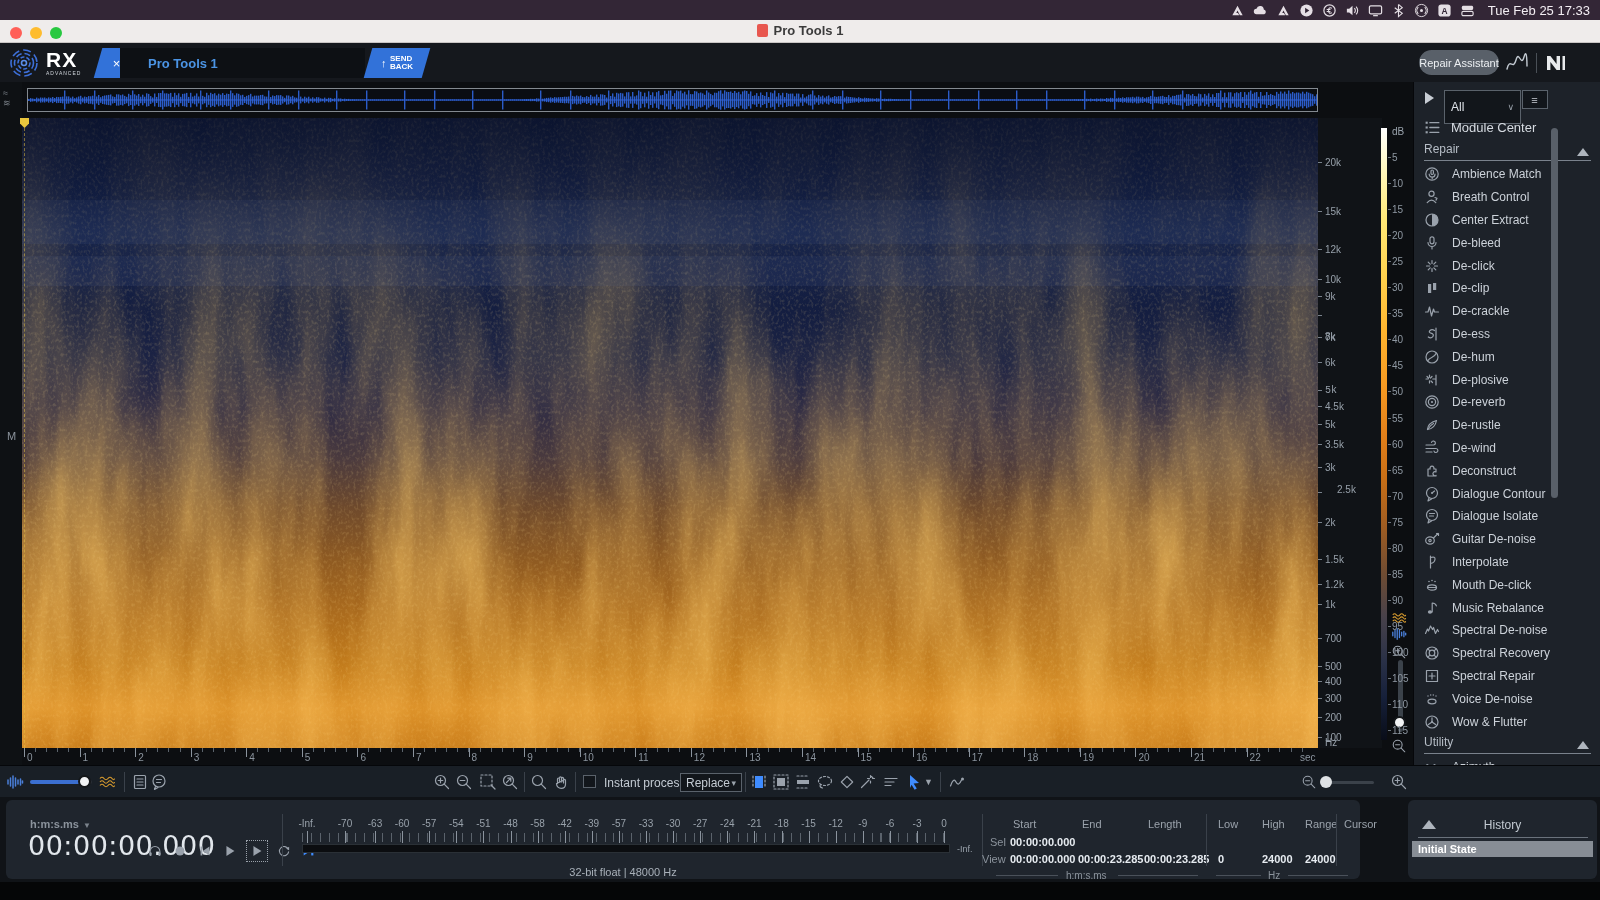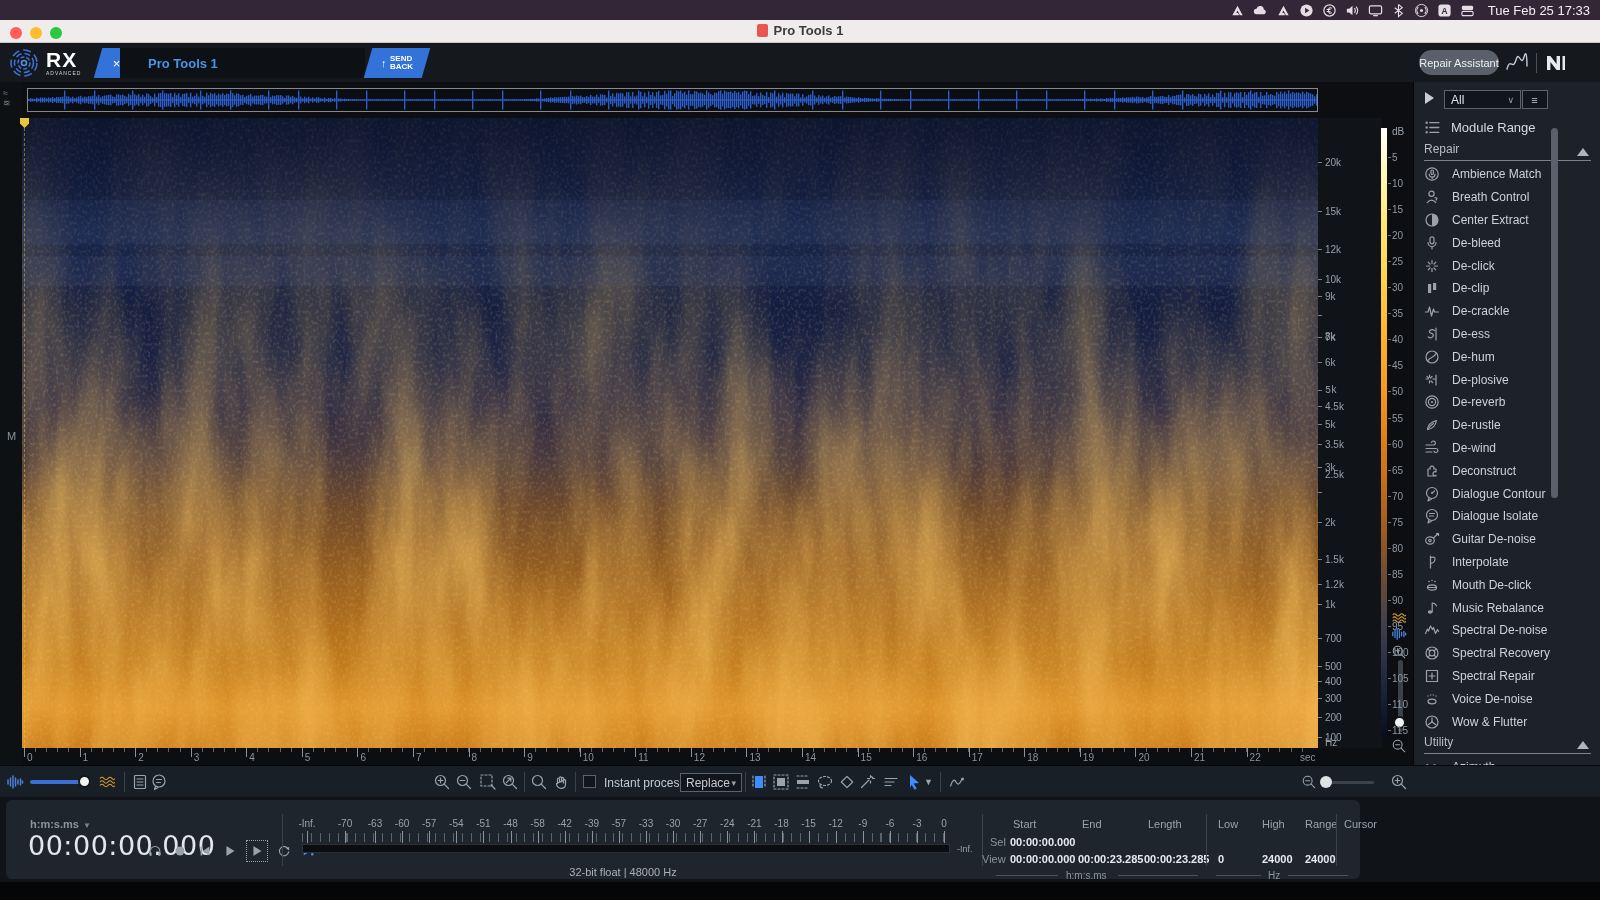--- a/index.html
+++ b/index.html
@@ -74,21 +74,21 @@
   
   #vzoom { position:absolute; left:1390px; top:528px; width:22px; height:150px; }
   .vz-icon { position:absolute; left:1px; width:16px; height:16px; }
   #vz-slider { position:absolute; left:8px; top:50px; width:5px; height:72px; background:#3b424a; border-radius:3px; }
   #vz-knob { position:absolute; left:3px; top:106px; width:13px; height:13px; background:#f2f3f4; border-radius:50%; border:2px solid #14171a; }
 
   
   #rightpanel { position:absolute; left:1413px; top:82px; width:187px; height:818px; background:#1d2229; border-left:1px solid #06070a; }
   #panel-top { position:absolute; left:0; top:8px; width:187px; height:20px; }
   #preset-play { position:absolute; left:11px; top:2px; width:0; height:0; border-left:9px solid #c8cdd4; border-top:6px solid transparent; border-bottom:6px solid transparent; }
-  #preset-select { position:absolute; left:30px; top:0; width:77px; height:19px; border:1px solid #5a626b; background:#12161b; color:#dde2e8; font-size:12px; display:flex; align-items:center; padding:8px 6px; justify-content:space-between; }
+  #preset-select { position:absolute; left:30px; top:0; width:77px; height:19px; border:1px solid #5a626b; background:#12161b; color:#dde2e8; font-size:12px; display:flex; align-items:center; padding:16px 6px; justify-content:space-between; }
   #preset-menu { position:absolute; left:108px; top:0; width:26px; height:19px; border:1px solid #5a626b; background:#12161b; color:#c8cdd4; font-size:11px; display:flex; align-items:center; justify-content:center; letter-spacing:1px; }
   #module-chain { position:absolute; left:0; top:32px; width:187px; height:26px; display:flex; align-items:center; padding-left:10px; gap:10px; color:#d6dbe1; font-size:13px; }
   #module-list { position:absolute; left:0; top:58px; width:187px; }
   .section-hdr { position:relative; height:21px; margin:0 10px 2px 10px; border-bottom:1px solid #7a828c; color:#b6bdc6; font-size:12px; }
   .section-hdr .s-label { position:absolute; left:0; bottom:4px; }
   .section-hdr .s-arrow { position:absolute; right:2px; bottom:4px; width:0; height:0; border-left:6px solid transparent; border-right:6px solid transparent; border-bottom:8px solid #aeb5bd; }
   .mod-row { height:22.8px; display:flex; align-items:center; padding-left:10px; gap:12px; color:#ccd2d9; font-size:12px; }
   .mod-row svg { width:16px; height:16px; flex:0 0 16px; }
   #panel-scrollbar { position:absolute; left:137px; top:46px; width:7px; height:370px; background:#596069; border-radius:4px; }
 
@@ -1314,21 +1314,21 @@
         <div class="freq-label" style="top: 267.239px; font-family: Liberation Mono, monospace;">5k</div>
         <div class="freq-tick" style="top: 288.47px;"></div>
         <div class="freq-label" style="top: 283.47px;">4.5k</div>
         <div class="freq-tick" style="top: 306.343px;"></div>
         <div class="freq-label" style="top: 301.343px;">5k</div>
         <div class="freq-tick" style="top: 326.228px;"></div>
         <div class="freq-label" style="top: 321.228px;">3.5k</div>
         <div class="freq-tick" style="top: 348.637px;"></div>
         <div class="freq-label" style="top: 343.637px;">3k</div>
         <div class="freq-tick" style="top: 374.305px;"></div>
-        <div class="freq-label" style="top: 351px;">2.5k</div>
+        <div class="freq-label" style="top: 366px; margin-left: 12px;">2.5k</div>
         <div class="freq-tick" style="top: 404.342px;"></div>
         <div class="freq-label" style="top: 399.342px;">2k</div>
         <div class="freq-tick" style="top: 440.548px;"></div>
         <div class="freq-label" style="top: 435.548px;">1.5k</div>
         <div class="freq-tick" style="top: 466.467px;"></div>
         <div class="freq-label" style="top: 461.467px;">1.2k</div>
         <div class="freq-tick" style="top: 486.131px;"></div>
         <div class="freq-label" style="top: 481.131px;">1k</div>
         <div class="freq-tick" style="top: 520.456px;"></div>
         <div class="freq-label" style="top: 515.456px;">700</div>
@@ -1418,21 +1418,21 @@
         <span style="font-size:9px;color:#9aa2ab">∨</span>
       </div>
       <div id="preset-menu">
           <span>≡</span>
         </div>
     </div>
     <div id="module-chain">
       <svg width="17" height="17">
           <use href="#sym-chainlist"></use>
         </svg>
-      <span>Module Range</span>
+      <span>Module Center</span>
     </div>
     <div id="module-list">
         <div class="section-hdr">
           <span class="s-label">Repair</span>
           <span class="s-arrow"></span>
         </div>
         <div class="mod-row">
           <svg>
             <use href="#sym-micround"></use>
           </svg>
@@ -1811,16 +1811,24 @@
       <span class="ti-val" style="left:1256px;top:53px">24000</span>
       <span class="ti-val" style="left:1299px;top:53px">24000</span>
       <div class="unit-line" style="left:1210px;width:45px"></div>
       <span class="ti-unit" style="left:1262px">Hz</span>
       <div class="unit-line" style="left:1282px;width:60px"></div>
 
       <div class="tpanel-sep" style="left:1330px"></div>
       <span class="ti-hdr" style="left:1338px">Cursor</span>
     </div>
 
+    <div id="history-panel">
+      <div id="history-arrow"></div>
+      <div id="history-title">History</div>
+      <div id="history-underline"></div>
+      <div id="history-items">
+          <div class="history-item" style="top: 41px;">Initial State</div>
+        </div>
+    </div>
   </div>
 
   <div id="bottomstrip"></div>
 </div>
 
 </body></html>

